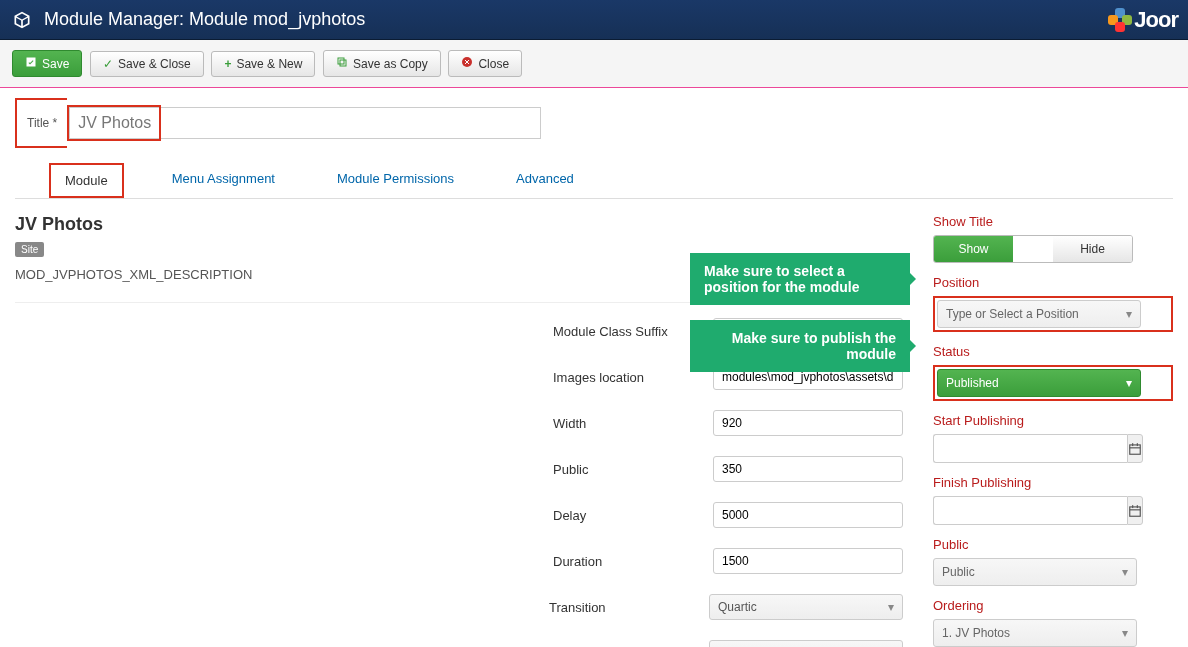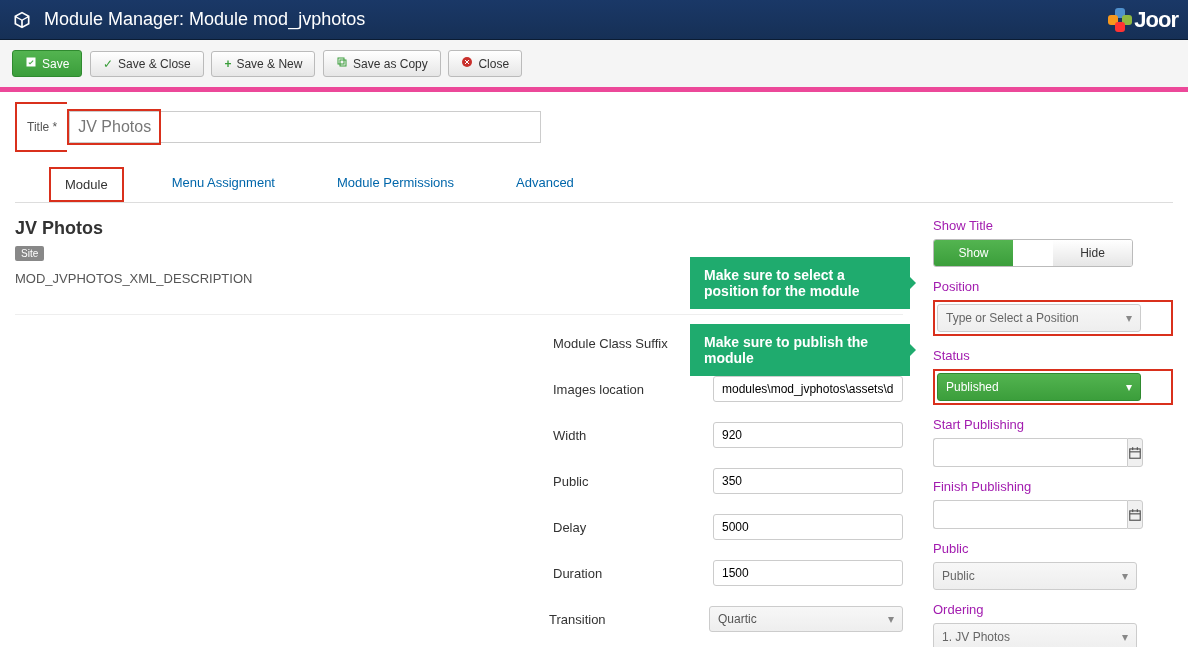--- a/index.html
+++ b/index.html
@@ -9,21 +9,21 @@
 .titlebar h1{font-size:18px; font-weight:normal;}
 .titlebar .spacer{flex:1;}
 .titlebar .logo{font-size:22px; font-weight:bold; letter-spacing:-1px; display:flex; align-items:center;}
 .logo-shape{width:24px;height:24px;margin-right:2px;position:relative;}
 .logo-shape span{position:absolute;width:10px;height:10px;border-radius:3px;}
 .logo-shape .s1{background:#5090cc;top:0;left:7px;}
 .logo-shape .s2{background:#f8981d;top:7px;left:0;}
 .logo-shape .s3{background:#8fb842;top:7px;right:0;}
 .logo-shape .s4{background:#f33;bottom:0;left:7px;}
 
-.toolbar{background:#f5f5f5;border-bottom:5px solid #ec4899;padding:10px 12px;}
+.toolbar{background:#f5f5f5;border-bottom:1px solid #ec4899;padding:10px 12px;}
 .btn{display:inline-flex;align-items:center;gap:5px;background:linear-gradient(#fff,#e6e6e6);border:1px solid #bbb;border-radius:3px;padding:5px 12px;font-size:12px;cursor:pointer;color:#333;margin-right:4px;}
 .btn-success{background:linear-gradient(#53b450,#3b9e3b);border-color:#2f8a2f;color:#fff;}
 .icon-save-close{color:#3b9e3b;}
 .icon-plus{color:#3b9e3b;font-weight:bold;}
 
 .content{padding:10px 15px;}
 .title-row{display:flex;align-items:center;gap:0;margin-bottom:15px;}
 .title-label{border:2px solid #d9301c;border-right:none;padding:16px 10px;font-size:12px;color:#555;}
 .title-input-wrap{border:2px solid #d9301c;display:flex;}
 .title-input{border:1px solid #ccc;padding:6px 8px;font-size:16px;color:#777;width:90px;border-right:none;}
@@ -32,30 +32,30 @@
 .tabs{display:flex;gap:0;border-bottom:1px solid #ddd;margin-bottom:15px;}
 .tab{padding:8px 14px;color:#0066aa;cursor:pointer;font-size:13px;margin-left:34px;}
 .tab.active{border:2px solid #d9301c;background:#fff;color:#333;}
 
 .columns{display:flex;gap:30px;}
 .col-left{flex:1;min-width:0;}
 .col-right{width:240px;}
 
 .module-name{font-size:18px;font-weight:bold;margin-bottom:6px;}
 .badge{display:inline-block;background:#888;color:#fff;font-size:10px;padding:2px 6px;border-radius:2px;margin-bottom:10px;}
-.desc{color:#555;margin-bottom:28px;}
+.desc{color:#555;margin-bottom:20px;}
 hr{border:none;border-top:1px solid #eee;margin:15px 0;}
 
 .form-row{display:flex;align-items:center;margin-bottom:20px;justify-content:flex-end;}
 .form-row .flabel{width:160px;color:#333;font-size:13px;}
 .form-row .finput{border:1px solid #ccc;padding:5px 8px;width:190px;font-size:12px;border-radius:3px;}
 .form-row .fselect{border:1px solid #ccc;padding:5px 8px;width:194px;font-size:12px;border-radius:3px;background:linear-gradient(#f7f7f7,#eee);position:relative;color:#555;}
 .fselect::after{content:"▾";position:absolute;right:8px;color:#888;}
 
-.side-label{font-size:13px;color:#a21caf;margin-bottom:6px;margin-top:12px;}
+.side-label{font-size:13px;color:#b91c1c;margin-bottom:6px;margin-top:12px;}
 .side-label:first-child{margin-top:0;}
 .btn-group{display:flex;border:1px solid #bbb;border-radius:3px;overflow:hidden;width:200px;gap:40px;}
 .bg-btn{flex:1;text-align:center;padding:6px 0;font-size:12px;cursor:pointer;background:linear-gradient(#fff,#e6e6e6);}
 .bg-btn.active{background:linear-gradient(#53b450,#3b9e3b);color:#fff;}
 .side-select{border:1px solid #ccc;padding:6px 8px;width:204px;font-size:12px;border-radius:3px;background:linear-gradient(#f7f7f7,#eee);position:relative;color:#666;}
 .side-select::after{content:"▾";position:absolute;right:8px;color:#888;}
 .side-select.green{background:linear-gradient(#53b450,#3b9e3b);color:#fff;border-color:#2f8a2f;}
 .side-select.green::after{color:#fff;}
 .red-box{border:2px solid #d9301c;padding:2px;}
 .side-input-group{display:flex;width:200px;}
@@ -227,14 +227,14 @@
 
       <div class="side-label">Ordering</div>
       <div class="side-select"><span>1. JV Photos</span></div>
 
       <div class="side-label">Language</div>
 
     </div>
   </div>
 
   <div class="callout" style="top:165px;left:690px;width:220px;">Make sure to select a position for the module</div>
-  <div class="callout" style="top:232px;left:690px;width:220px;">Make sure to publish the module</div>
+  <div class="callout" style="top:232px;left:690px;width:220px;text-align:right;">Make sure to publish the module</div>
 </div>
 
 </body></html>

